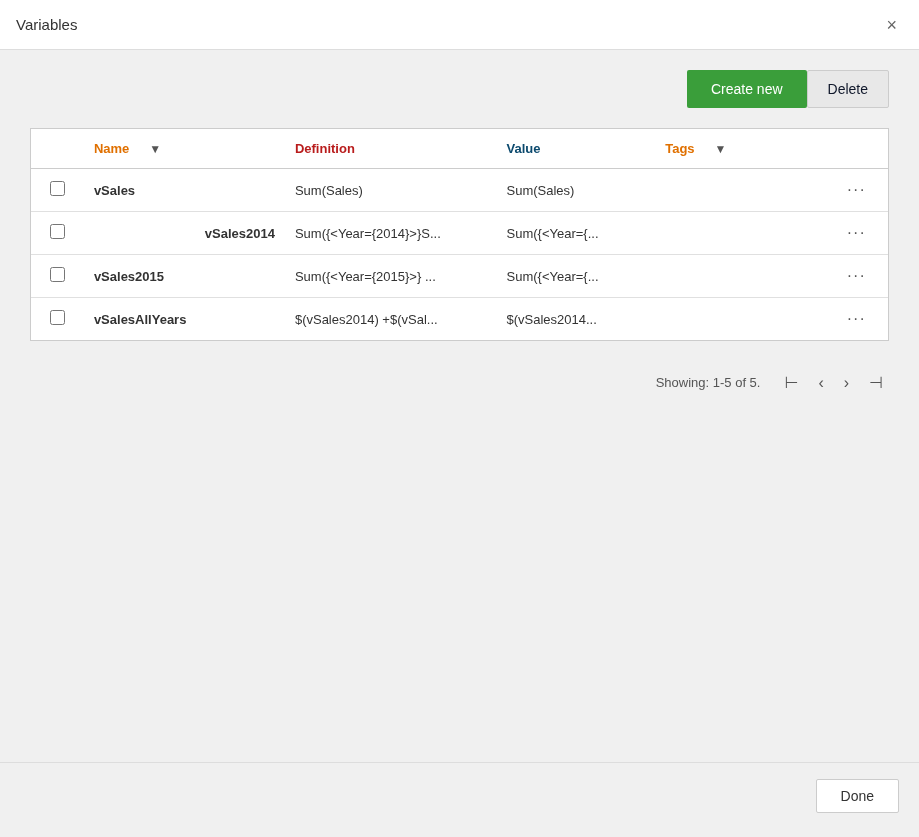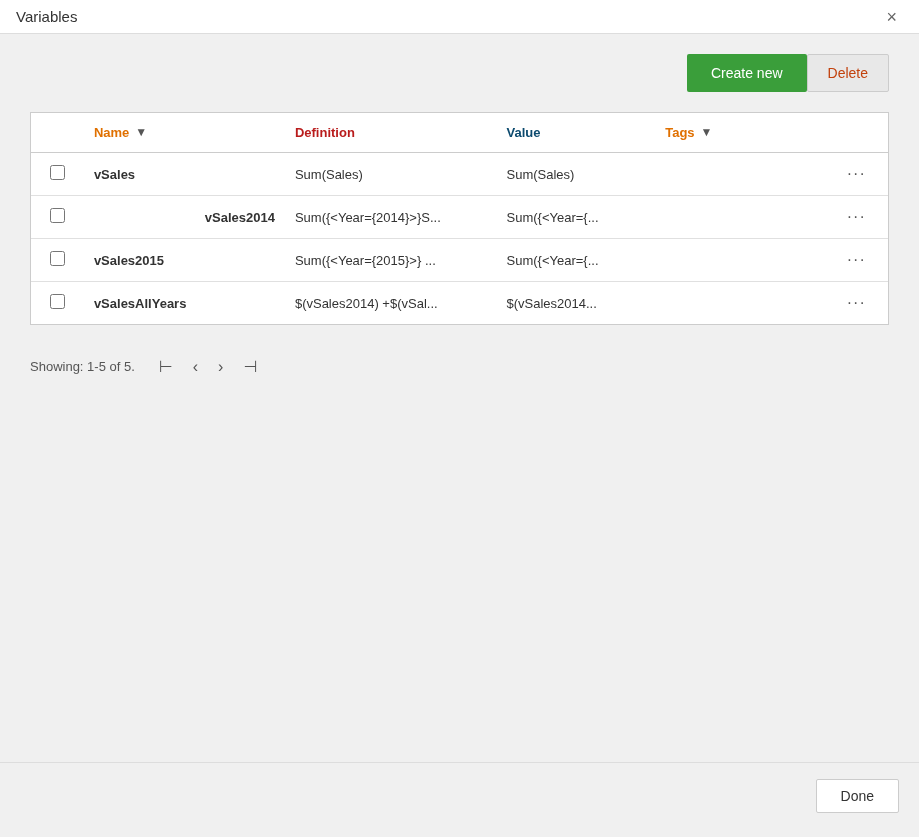--- a/index.html
+++ b/index.html
@@ -26,21 +26,21 @@
       box-shadow: 0 2px 10px rgba(0,0,0,0.3);
     }
 
     .dialog-header {
       background: #ffffff;
       padding: 10px 16px;
       display: flex;
       align-items: center;
       justify-content: space-between;
       border-bottom: 1px solid #ddd;
-      height: 34px;
+      height: 50px;
     }
 
     .dialog-title {
       font-size: 15px;
       font-weight: normal;
       color: #333;
     }
 
     .close-btn {
       background: none;
@@ -67,21 +67,21 @@
       color: white;
       border: none;
       padding: 10px 24px;
       font-size: 14px;
       cursor: pointer;
       border-radius: 2px;
     }
 
     .btn-delete {
       background: #e8e8e8;
-      color: #c2410c;
+      color: #0f172a;
       border: 1px solid #ccc;
       padding: 10px 20px;
       font-size: 14px;
       cursor: pointer;
       border-radius: 2px;
     }
 
     .table-container {
       border: 1px solid #ccc;
       background: #fff;
@@ -126,22 +126,22 @@
     thead th.tags-col {
       width: 160px;
     }
 
     thead th.action-col {
       width: 60px;
     }
 
     .th-inner {
       display: flex;
-      align-items: flex-start;
-      gap: 6px;
+      align-items: flex-end;
+      gap: 20px;
     }
 
     .filter-icon {
       color: #555;
       font-size: 12px;
     }
 
     tbody tr {
       border-bottom: 1px solid #e0e0e0;
     }
@@ -171,21 +171,21 @@
       background: none;
       border: none;
       cursor: pointer;
       font-size: 16px;
       color: #555;
       letter-spacing: 1px;
     }
 
     .pagination {
       display: flex;
-      justify-content: flex-start;
+      justify-content: flex-end;
       align-items: center;
       gap: 8px;
       margin-top: 30px;
       font-size: 13px;
       color: #555;
     }
 
     .pagination-info {
       margin-right: 10px;
     }

